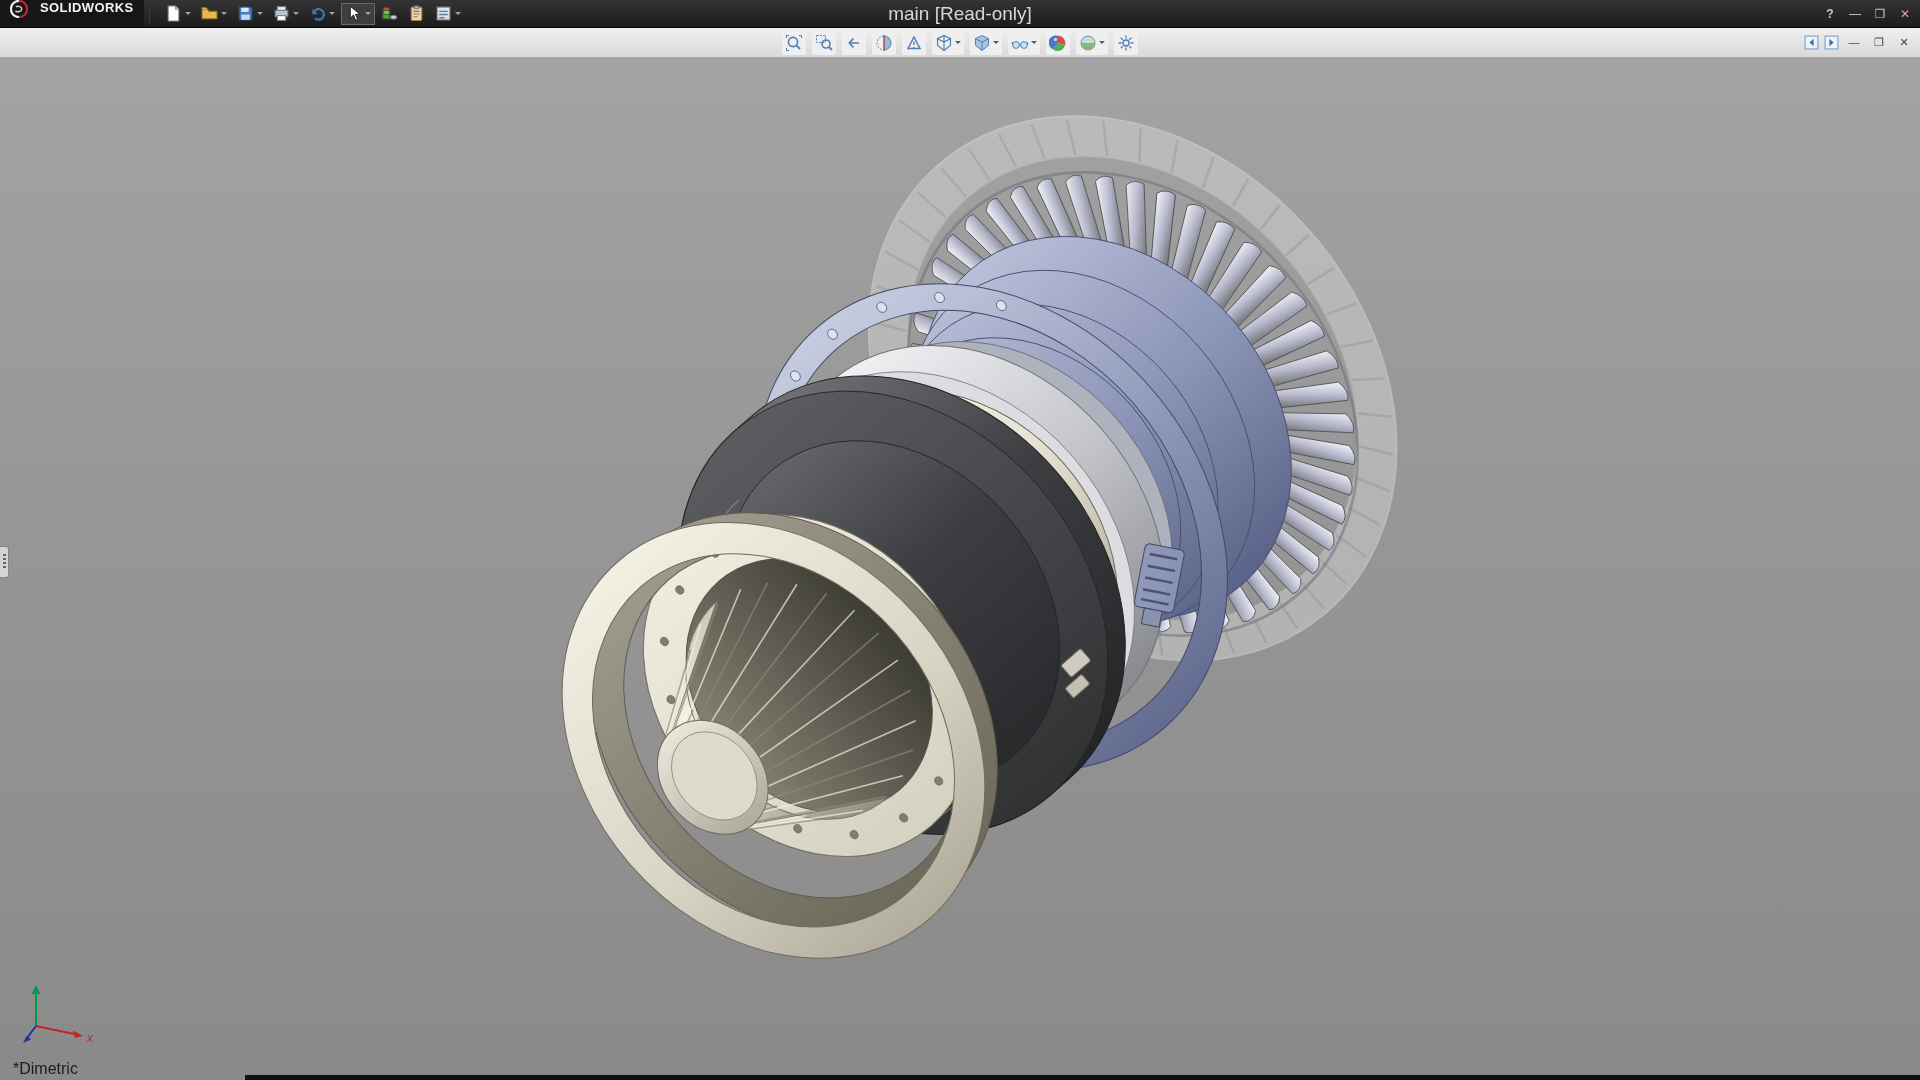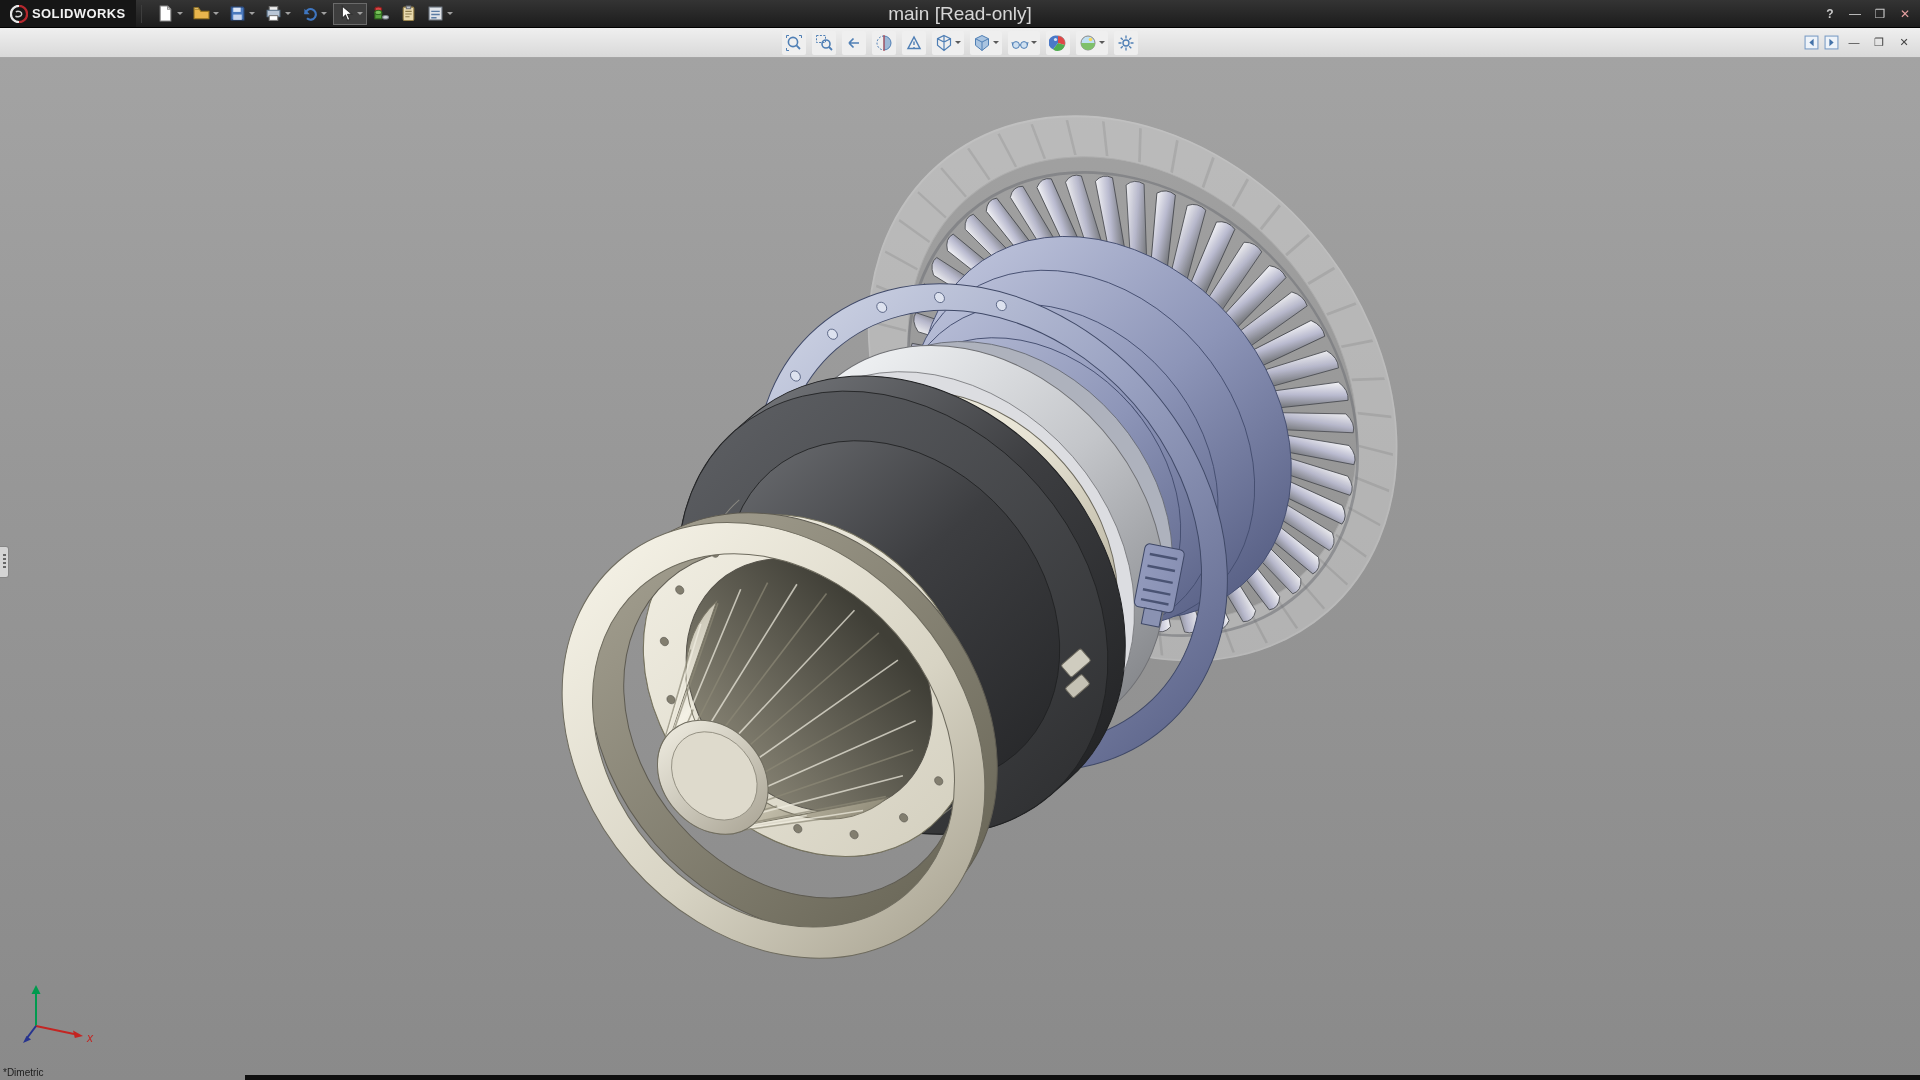--- a/index.html
+++ b/index.html
@@ -1,21 +1,21 @@
 <!DOCTYPE html>
 <html><head>
 <meta charset="utf-8">
 <style>
   *{margin:0;padding:0;box-sizing:border-box}
   html,body{width:1920px;height:1080px;overflow:hidden;font-family:"Liberation Sans",sans-serif;background:#000}
   .app{width:1920px;height:1080px;display:flex;flex-direction:column}
 
   
   .titlebar{height:28px;background:linear-gradient(#343434,#1c1c1c);display:flex;align-items:center;color:#ddd;position:relative;border-bottom:1px solid #000;flex:0 0 28px}
-  .brand{display:flex;align-items:center;gap:4px;padding:0 10px;height:100%;background:#161616}
+  .brand{display:flex;align-items:flex-start;gap:12px;padding:0 10px;height:100%;background:#161616}
   .brand svg{width:18px;height:18px}
   .brand-text{font-weight:bold;font-size:13px;letter-spacing:.4px;color:#f2f2f2}
   .tb-sep{width:1px;height:18px;background:#3d3d3d;margin:0 5px}
   .file-toolbar{display:flex;align-items:center;gap:2px;margin-left:6px}
   .tbtn{display:flex;align-items:center;background:transparent;border:1px solid transparent;height:22px;padding:0 3px;cursor:default}
   .tbtn svg{width:17px;height:17px}
   .tbtn.active{background:#3e3e3e;border-color:#6a6a6a}
   .caret{width:0;height:0;border-left:3px solid transparent;border-right:3px solid transparent;border-top:3.5px solid #a0a0a0;margin-left:3px}
   .doc-title{position:absolute;left:50%;top:50%;transform:translate(-50%,-50%);font-size:19px;color:#d6d6d6;white-space:nowrap}
   .win-controls{margin-left:auto;display:flex;align-items:center;gap:1px;padding-right:3px}
@@ -31,21 +31,21 @@
   .hcaret{width:0;height:0;border-left:3px solid transparent;border-right:3px solid transparent;border-top:3.5px solid #5a5a5a;margin-left:2px}
   .doc-controls{margin-left:auto;display:flex;align-items:center;gap:5px;padding-right:6px}
   .pbtn svg{width:15px;height:15px;display:block}
   .dbtn{color:#444;font-size:11px;width:20px;text-align:center;line-height:1}
 
   
   .viewport{flex:1;position:relative;background:linear-gradient(180deg,#a3a3a3 0%,#979797 42%,#8a8a8a 100%);overflow:hidden}
   .model-svg{position:absolute;inset:0;width:100%;height:100%}
   .collapse-tab{position:absolute;left:0;top:488px;width:9px;height:32px;background:#d4d4d4;border:1px solid #868686;border-left:none;border-radius:0 3px 3px 0;display:flex;align-items:center;justify-content:center}
   .collapse-tab i{width:3px;height:16px;background:repeating-linear-gradient(#666 0 2px,transparent 2px 4px)}
-  .view-label{position:absolute;left:3px;bottom:2px;font-size:10px;color:#1d1d1d}
+  .view-label{position:absolute;left:13px;bottom:2px;font-size:16px;color:#1d1d1d}
   .triad{position:absolute;left:22px;bottom:28px}
   .triad-x-label{font-style:italic;font-size:12px}
   .taskbar-strip{position:absolute;left:245px;right:0;bottom:0;height:5px;background:#101010}
 </style>
 </head>
 <body>
 
 <svg width="0" height="0" style="position:absolute" aria-hidden="true">
 <defs>
   <symbol id="sym-dslogo" viewBox="0 0 20 20">

